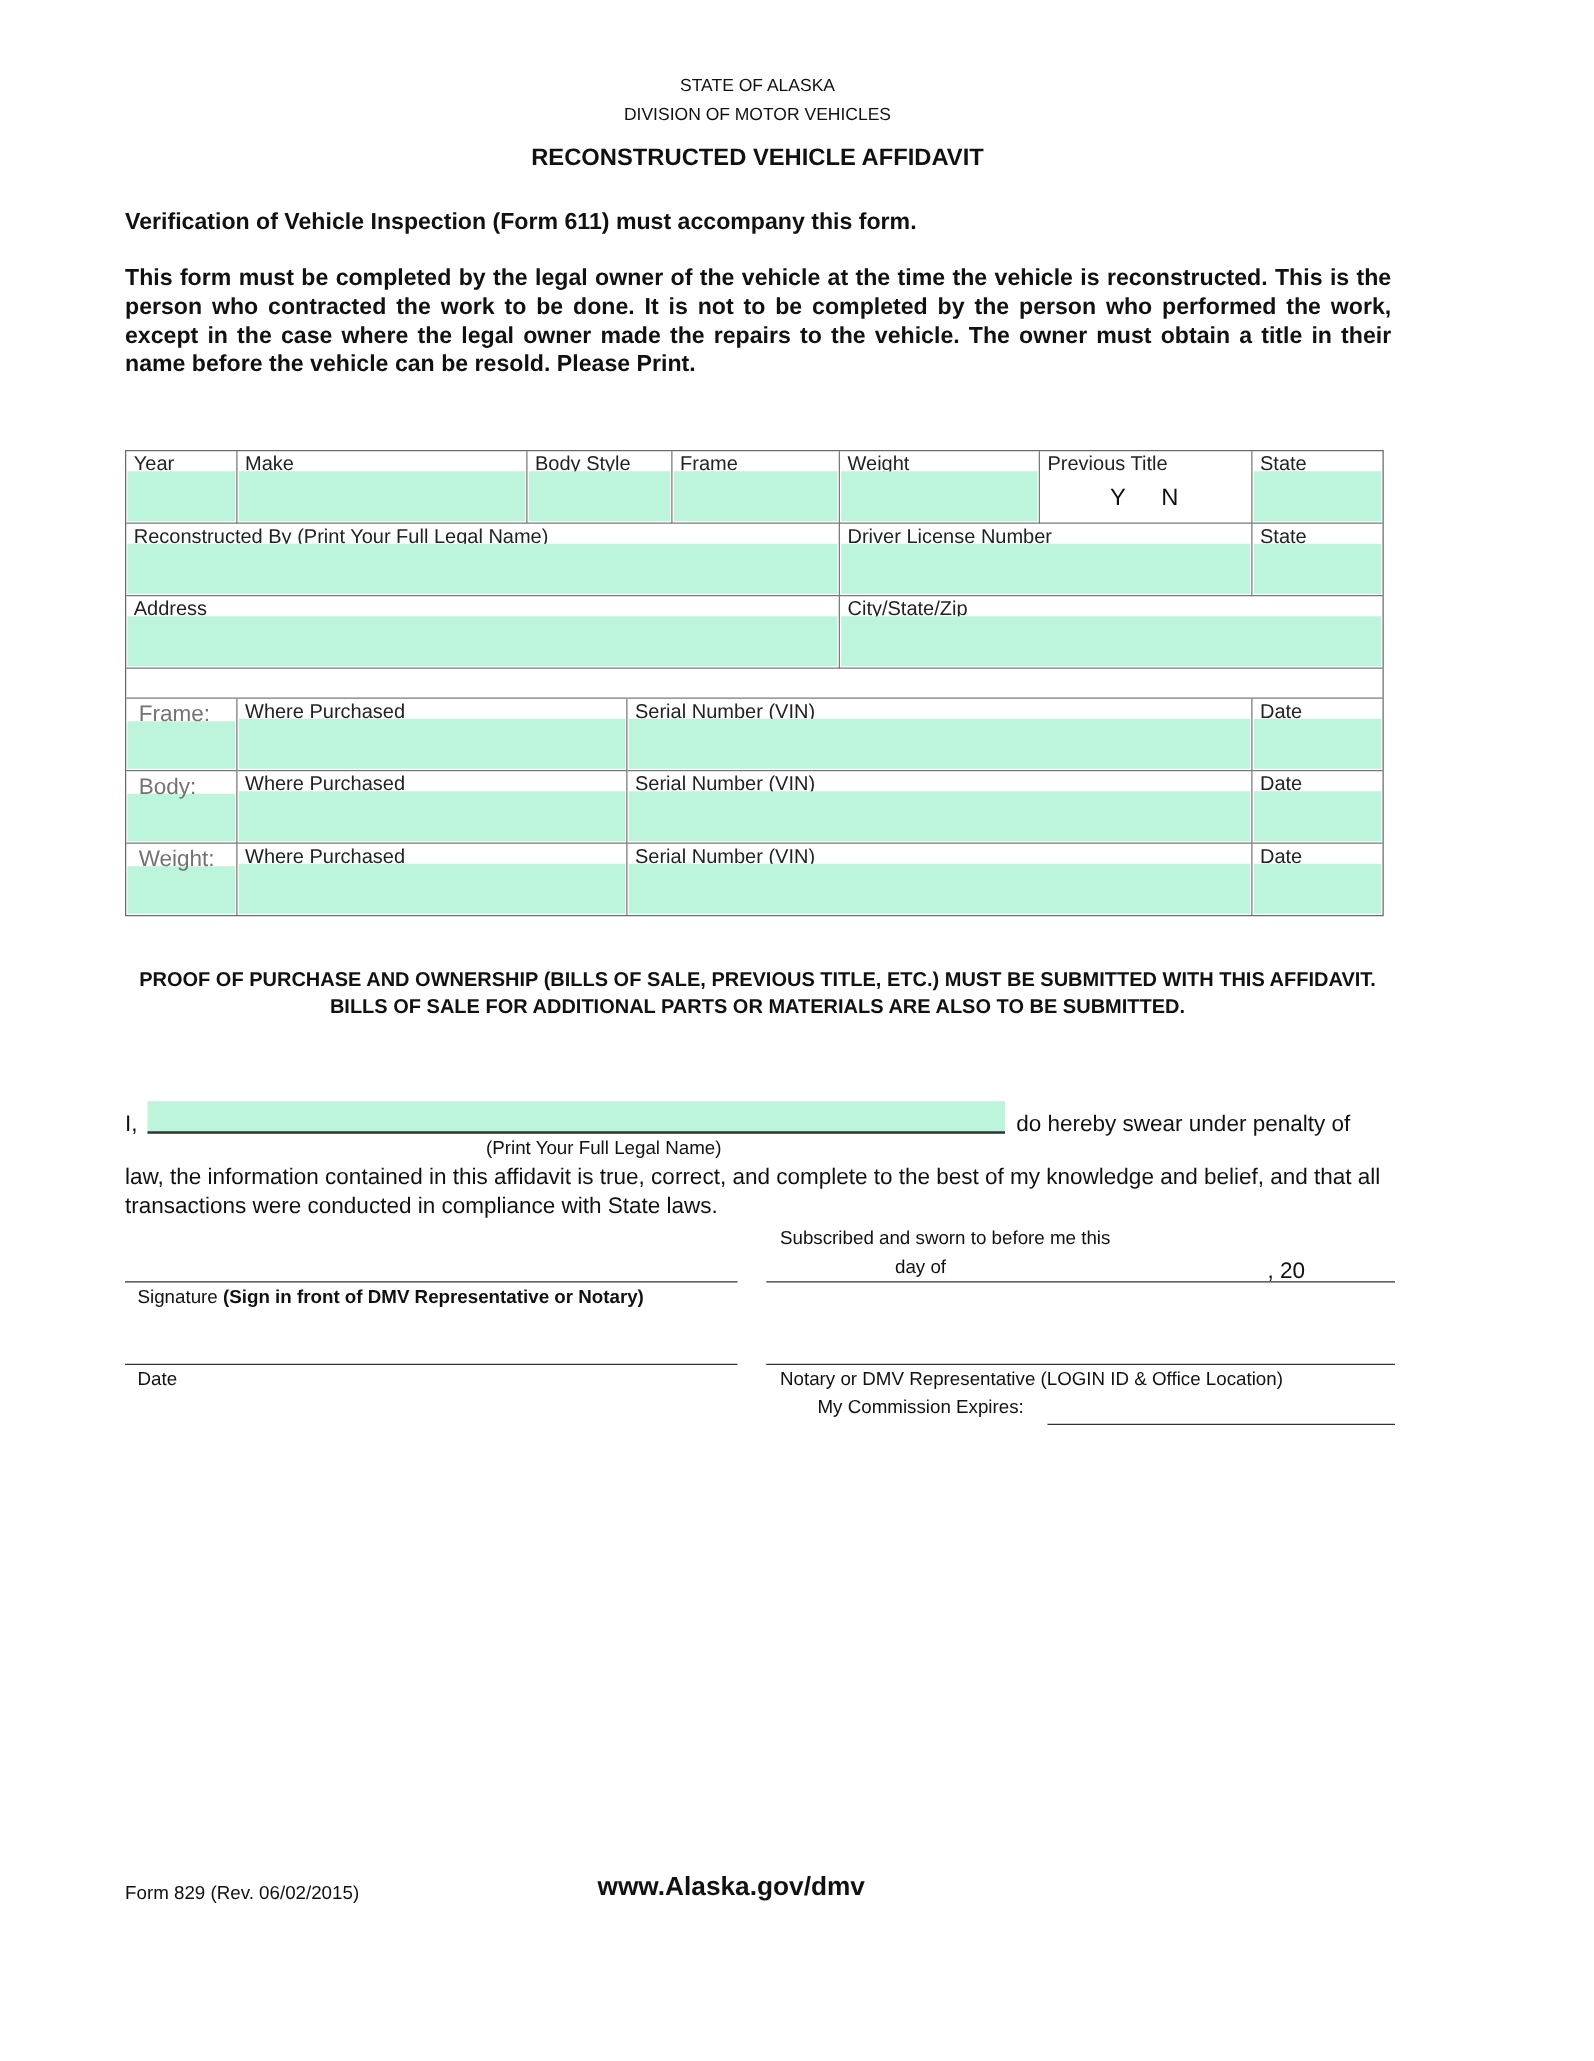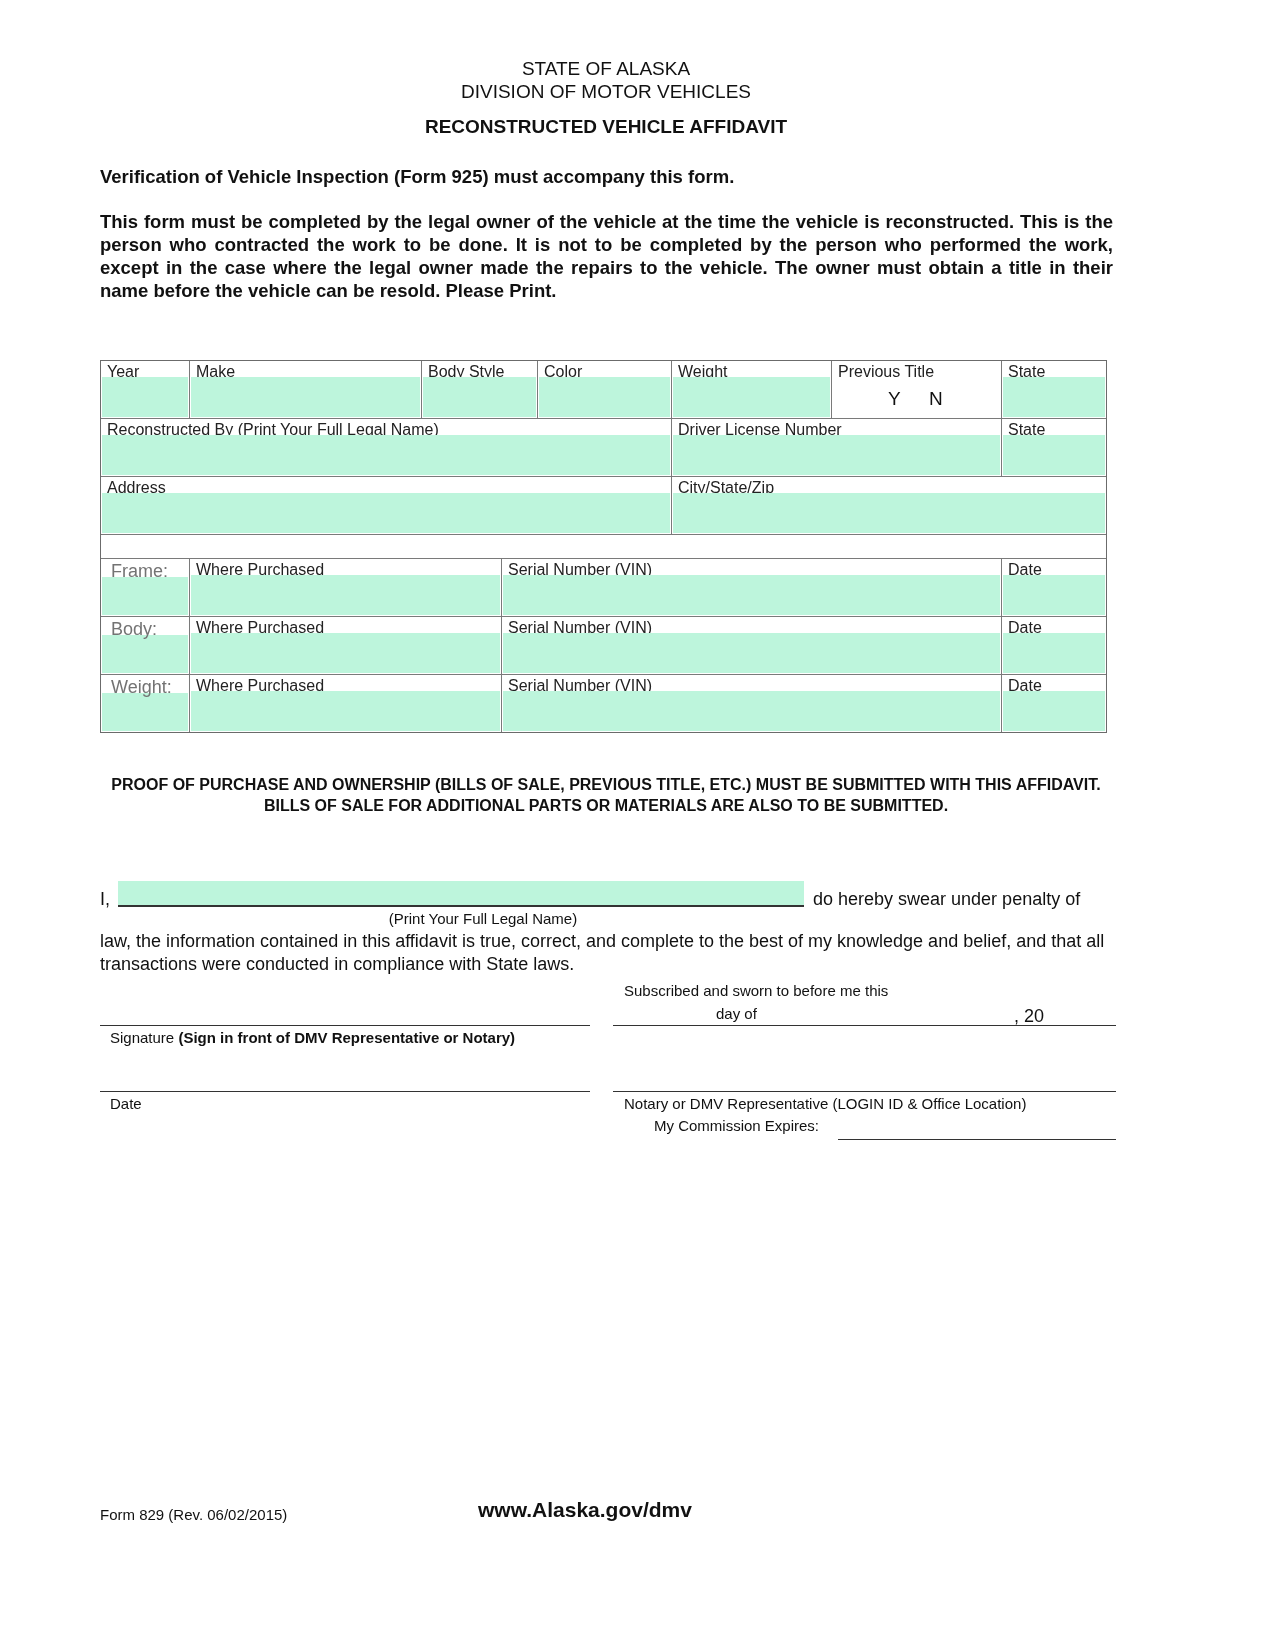--- a/index.html
+++ b/index.html
@@ -1,19 +1,19 @@
 <!DOCTYPE html>
 <html><head>
 <meta charset="utf-8">
 <style>
   html, body { margin: 0; padding: 0; background: #ffffff; }
   body { width: 1275px; height: 1649px; position: relative; font-family: "Liberation Sans", sans-serif; color: #111; overflow: hidden; }
   .abs { position: absolute; }
   .center { text-align: center; }
-  .h1 { font-size: 19px; line-height: 23px; }
+  .h1 { font-size: 14px; line-height: 23px; }
   .title { font-size: 19px; font-weight: bold; }
   .bold-p { font-size: 18.5px; font-weight: bold; line-height: 23px; }
   .justify { text-align: justify; text-align-last: left; }
 
   .tbl { position: absolute; left: 100px; top: 360px; width: 1007px; height: 373px; border: 1.5px solid #6b6b6b; box-sizing: border-box; }
   .cell { position: absolute; box-sizing: border-box; border-right: 1.5px solid #7a7a7a; border-bottom: 1.5px solid #7a7a7a; }
   .cell .lbl { position: absolute; left: 6px; top: 2px; font-size: 16px; line-height: 18px; color: #222; white-space: nowrap; }
   .cell .fill { position: absolute; left: 1px; right: 1px; bottom: 1px; top: 16px; background: #bdf5dc; border: none; outline: none; }
   .noR { border-right: none; }
   .noB { border-bottom: none; }
@@ -28,39 +28,39 @@
 </style>
 </head>
 <body>
 
 <div class="abs center h1" style="left:0; width:1212px; top:57px;">
   <div>STATE OF ALASKA</div>
   <div>DIVISION OF MOTOR VEHICLES</div>
 </div>
 <div class="abs center title" style="left:0; width:1212px; top:116px;">RECONSTRUCTED VEHICLE AFFIDAVIT</div>
 
-<div class="abs bold-p" style="left:100px; top:165px; width:1013px;">Verification of Vehicle Inspection (Form 925) must accompany this form.</div>
+<div class="abs bold-p" style="left:100px; top:165px; width:1013px;">Verification of Vehicle Inspection (Form 611) must accompany this form.</div>
 <div class="abs bold-p justify" style="left:100px; top:210px; width:1013px;">This form must be completed by the legal owner of the vehicle at the time the vehicle is reconstructed. This is the person who contracted the work to be done. It is not to be completed by the person who performed the work, except in the case where the legal owner made the repairs to the vehicle. The owner must obtain a title in their name before the vehicle can be resold. Please Print.</div>
 
 <div class="tbl">
 
   <div class="cell" style="left:0; top:0; width:89px; height:58px;">
     <span class="lbl">Year</span>
     <input class="fill" style="">
   </div>
   <div class="cell" style="left:89px; top:0; width:232px; height:58px;">
     <span class="lbl">Make</span>
     <input class="fill" style="">
   </div>
   <div class="cell" style="left:321px; top:0; width:116px; height:58px;">
     <span class="lbl">Body Style</span>
     <input class="fill" style="">
   </div>
   <div class="cell" style="left:437px; top:0; width:134px; height:58px;">
-    <span class="lbl">Color</span>
+    <span class="lbl">Frame</span>
     <input class="fill" style="">
   </div>
   <div class="cell" style="left:571px; top:0; width:160px; height:58px;">
     <span class="lbl">Weight</span>
     <input class="fill" style="">
   </div>
   <div class="cell" style="left:731px; top:0; width:170px; height:58px;">
     <span class="lbl">Previous Title</span>
     <span class="abs" style="left:56px; top:27px; font-size:19px;">Y</span>
     <span class="abs" style="left:97px; top:27px; font-size:19px;">N</span>

